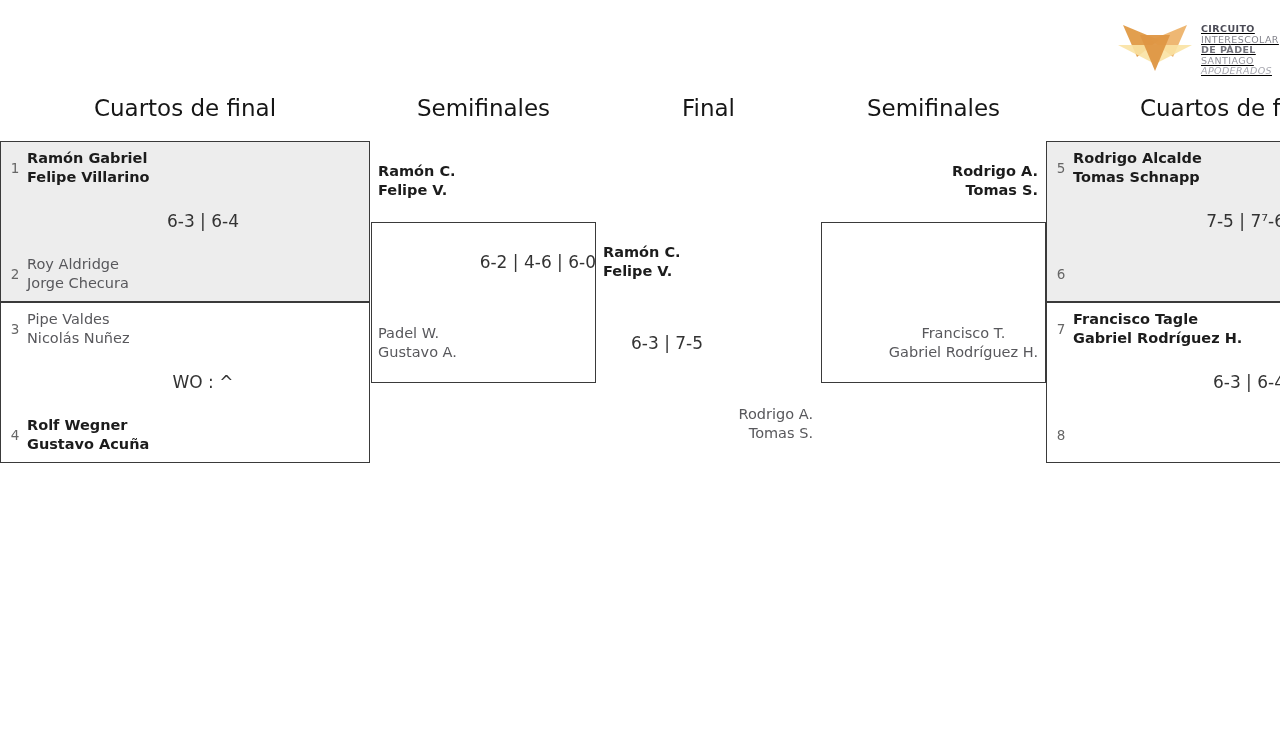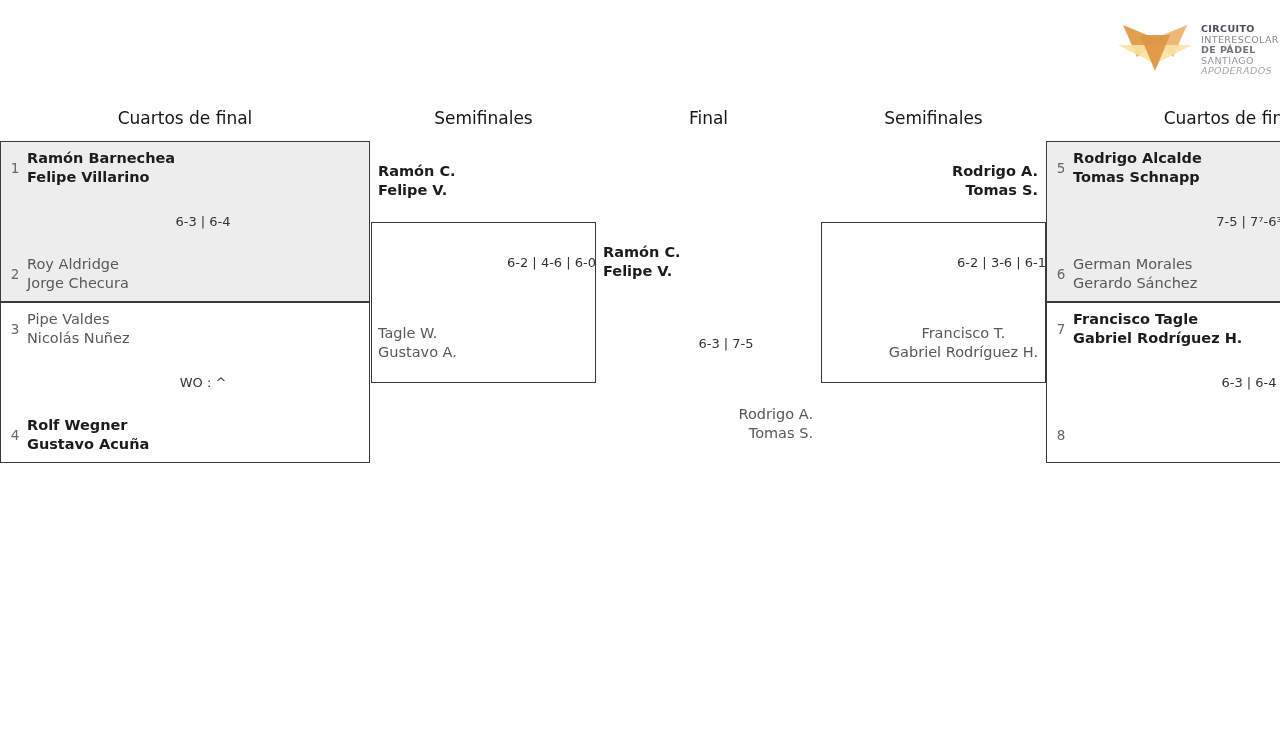--- a/index.html
+++ b/index.html
@@ -12,32 +12,32 @@
 
   
   .title{
     position:absolute;left:2px;top:6px;
     font-family:"Liberation Sans", sans-serif;
     font-weight:700;font-size:28px;line-height:35px;letter-spacing:-1.2px;
     color:#121212;white-space:nowrap;
   }
 
   
-  .logo{position:absolute;left:1118px;top:15px;display:flex;align-items:flex-start;gap:9px;}
+  .logo{position:absolute;left:1118px;top:15px;display:flex;align-items:flex-start;gap:9px;text-decoration:underline;}
   .logo svg{display:block;margin-top:8px;}
   .logo-text{padding-top:9px;}
   .logo-text div{font-size:9.5px;line-height:10.6px;letter-spacing:0.4px;white-space:nowrap;}
   .lt1{font-weight:700;color:#4a4a55;}
   .lt2{color:#85858d;}
   .lt3{font-weight:700;color:#73737b;}
   .lt4{color:#95959d;}
   .lt5{color:#a6a6ae;font-style:italic;font-size:9px;}
 
   
-  .rh{position:absolute;top:106px;text-align:center;font-size:17px;font-weight:500;color:#161616;line-height:24px;white-space:nowrap;}
+  .rh{position:absolute;top:96px;text-align:center;font-size:23px;font-weight:500;color:#161616;line-height:24px;white-space:nowrap;}
   .rh1{left:0;width:370px;}
   .rh2{left:371px;width:225px;}
   .rh3{left:596px;width:225px;}
   .rh4{left:821px;width:225px;}
   .rh5{left:1046px;width:370px;}
 
   
   .qfbox{position:absolute;width:370px;height:161px;border:1px solid #3a3a3a;box-sizing:border-box;background:#ffffff;}
   .qfbox.shade{background:#ededed;}
   .p-qf1{left:0;top:141px;}
@@ -59,28 +59,28 @@
   .sfrect{position:absolute;top:81px;left:0;width:100%;height:161px;border:1px solid #3a3a3a;box-sizing:border-box;}
   .sfcol .team-top{position:absolute;top:21px;left:7px;}
   .sfcol .team-bottom{position:absolute;top:183px;left:7px;}
   .sfcol.right .team-top{left:auto;right:8px;text-align:right;}
   .sfcol.right .team-bottom{left:auto;right:8px;text-align:center;}
   .sfcol .score{position:absolute;top:112px;left:0;right:0;text-align:right;}
 
   
   .fincol{position:absolute;left:595px;top:141px;width:226px;height:322px;}
   .fincol .team-top{position:absolute;top:102px;left:8px;}
-  .fincol .score{position:absolute;top:193px;left:0;right:0;text-align:center;}
+  .fincol .score{position:absolute;top:193px;left:0;right:0;}
   .fincol .team-bottom{position:absolute;top:264px;right:8px;text-align:right;}
 
   
   .team{font-size:14.5px;line-height:19px;white-space:nowrap;}
   .winner{font-weight:700;color:#1c1c1c;}
   .loser{font-weight:400;color:#58585c;}
-  .score{font-size:13px;line-height:19px;color:#333333;white-space:nowrap;padding-left:36px;}
+  .score{font-size:17px;line-height:19px;color:#333333;white-space:nowrap;padding-left:36px;}
 </style>
 </head>
 <body>
 
 <div class="title">
 </div>
 
 <div class="logo">
   <svg width="74" height="48" viewBox="0 0 74 48">
     <polygon points="5,2 41,17 19,34" opacity="0.95" fill="#E09A44"></polygon>
@@ -101,21 +101,21 @@
 
   <div class="rh rh1">Cuartos de final</div>
   <div class="rh rh2">Semifinales</div>
   <div class="rh rh3">Final</div>
   <div class="rh rh4">Semifinales</div>
   <div class="rh rh5">Cuartos de final</div>
 
   <div class="qfbox shade p-qf1">
     <div class="seed seed-top">1</div>
     <div class="team team-top winner">
-      <div>Ramón Barnechea</div>
+      <div>Ramón Gabriel</div>
       <div>Felipe Villarino</div>
     </div>
     <div class="score">6-3 | 6-4</div>
     <div class="seed seed-bottom">2</div>
     <div class="team team-bottom loser">
       <div>Roy Aldridge</div>
       <div>Jorge Checura</div>
     </div>
   </div>
 
@@ -134,21 +134,21 @@
   </div>
 
   <div class="sfcol p-sf1">
     <div class="team team-top winner">
       <div>Ramón C.</div>
       <div>Felipe V.</div>
     </div>
     <div class="sfrect"></div>
     <div class="score">6-2 | 4-6 | 6-0</div>
     <div class="team team-bottom loser">
-      <div>Tagle W.</div>
+      <div>Padel W.</div>
       <div>Gustavo A.</div>
     </div>
   </div>
 
   <div class="fincol">
     <div class="team team-top winner">
       <div>Ramón C.</div>
       <div>Felipe V.</div>
     </div>
     <div class="score">6-3 | 7-5</div>
@@ -157,39 +157,34 @@
       <div>Tomas S.</div>
     </div>
   </div>
 
   <div class="sfcol right p-sf2">
     <div class="team team-top winner">
       <div>Rodrigo A.</div>
       <div>Tomas S.</div>
     </div>
     <div class="sfrect"></div>
-    <div class="score">6-2 | 3-6 | 6-1</div>
     <div class="team team-bottom loser">
       <div>Francisco T.</div>
       <div>Gabriel Rodríguez H.</div>
     </div>
   </div>
 
   <div class="qfbox shade p-qf3">
     <div class="seed seed-top">5</div>
     <div class="team team-top winner">
       <div>Rodrigo Alcalde</div>
       <div>Tomas Schnapp</div>
     </div>
     <div class="score">7-5 | 7⁷-6³</div>
     <div class="seed seed-bottom">6</div>
-    <div class="team team-bottom loser">
-      <div>German Morales</div>
-      <div>Gerardo Sánchez</div>
-    </div>
   </div>
 
   <div class="qfbox p-qf4">
     <div class="seed seed-top">7</div>
     <div class="team team-top winner">
       <div>Francisco Tagle</div>
       <div>Gabriel Rodríguez H.</div>
     </div>
     <div class="score">6-3 | 6-4</div>
     <div class="seed seed-bottom">8</div>

